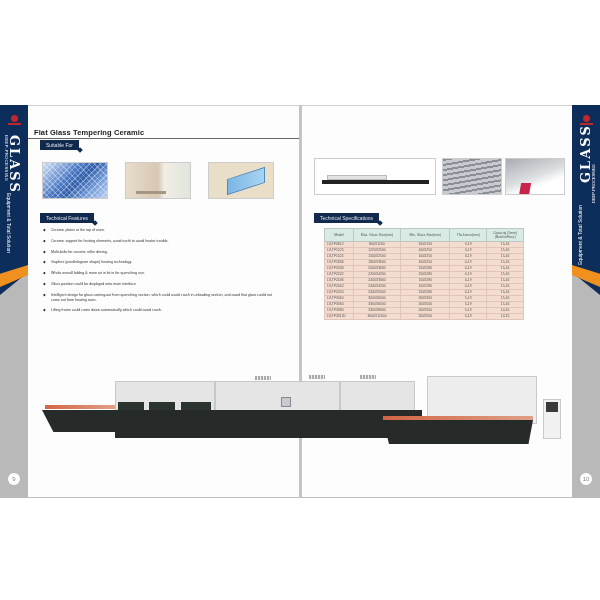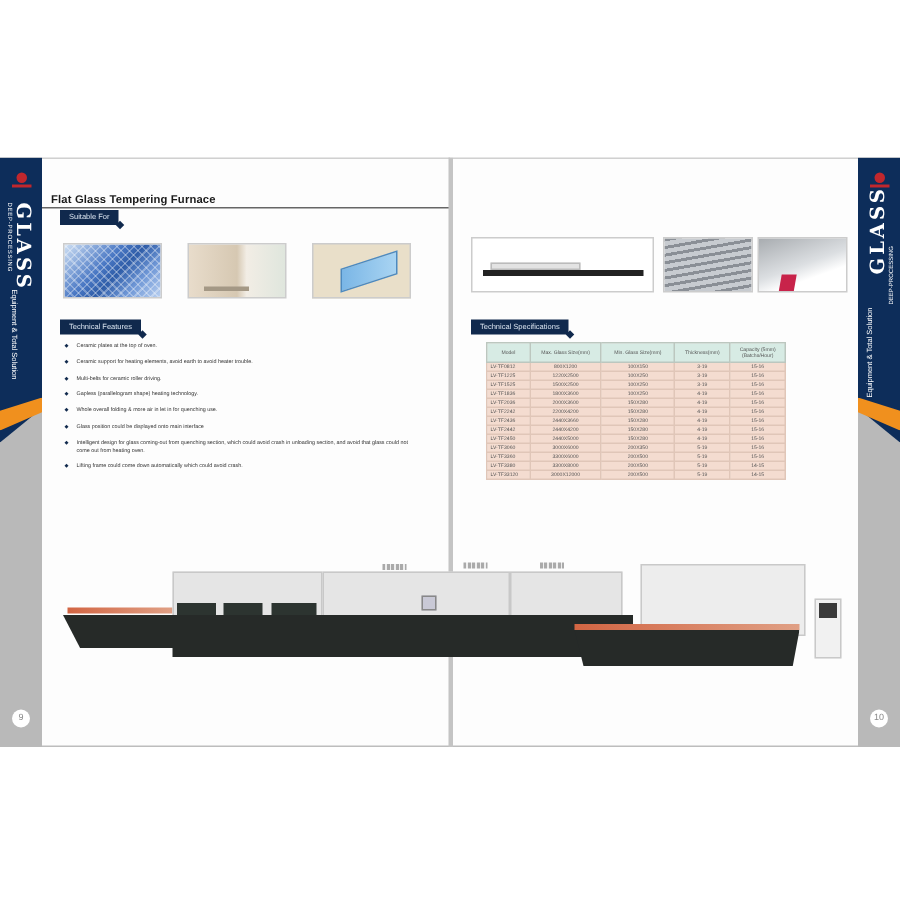--- a/index.html
+++ b/index.html
@@ -88,21 +88,21 @@
         <div class="bar"></div>
       </div>
     <div class="vtext brand" style="left:22px;top:30px;transform:rotate(90deg);">GLASS</div>
     <div class="vtext brand-sub" style="left:9px;top:30px;">DEEP-PROCESSING</div>
     <div class="vtext tagline" style="left:12px;top:88px;">Equipment &amp; Total Solution</div>
     <div class="page-num">9</div>
   </div>
 
   <div class="page-left">
     <div class="top-border"></div>
-    <div class="title">Flat Glass Tempering Furnace</div>
+    <div class="title">Flat Glass Tempering Ceramic</div>
     <div class="title-rule"></div>
     <div class="tag" style="left:12px;top:35px;">Suitable For</div>
     <div class="thumb t1"></div>
     <div class="thumb t2"></div>
     <div class="thumb t3"></div>
     <div class="tag" style="left:12px;top:108px;">Technical Features</div>
     <ul class="features">
       <li>Ceramic plates at the top of oven.</li>
       <li>Ceramic support for heating elements, avoid earth to avoid heater trouble.</li>
       <li>Multi-belts for ceramic roller driving.</li>

